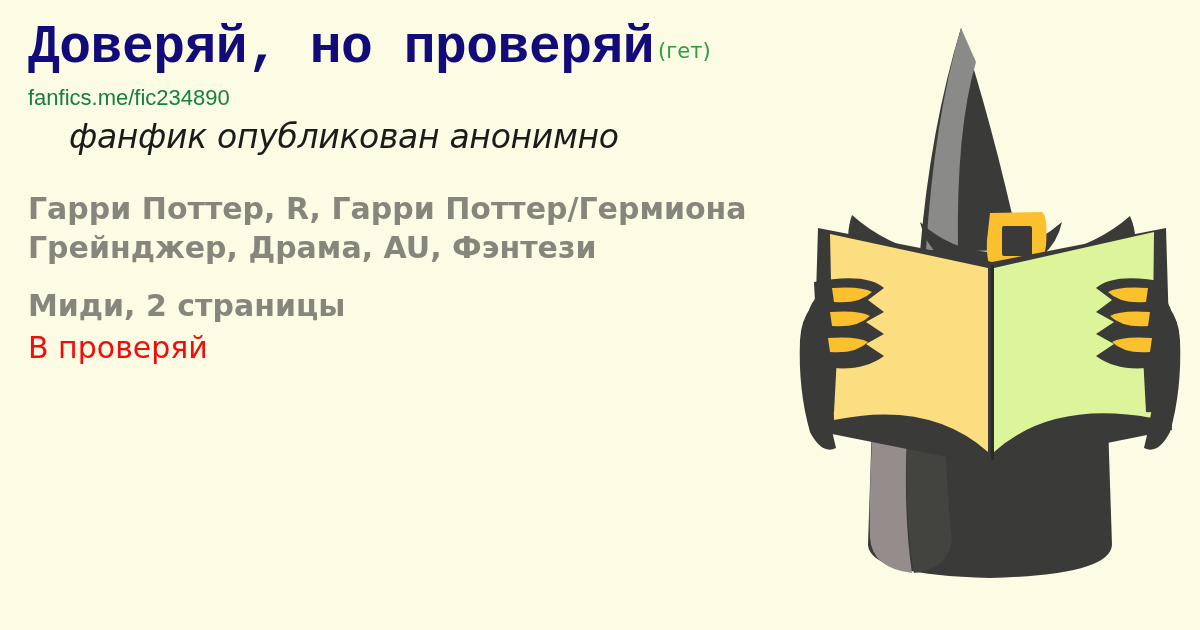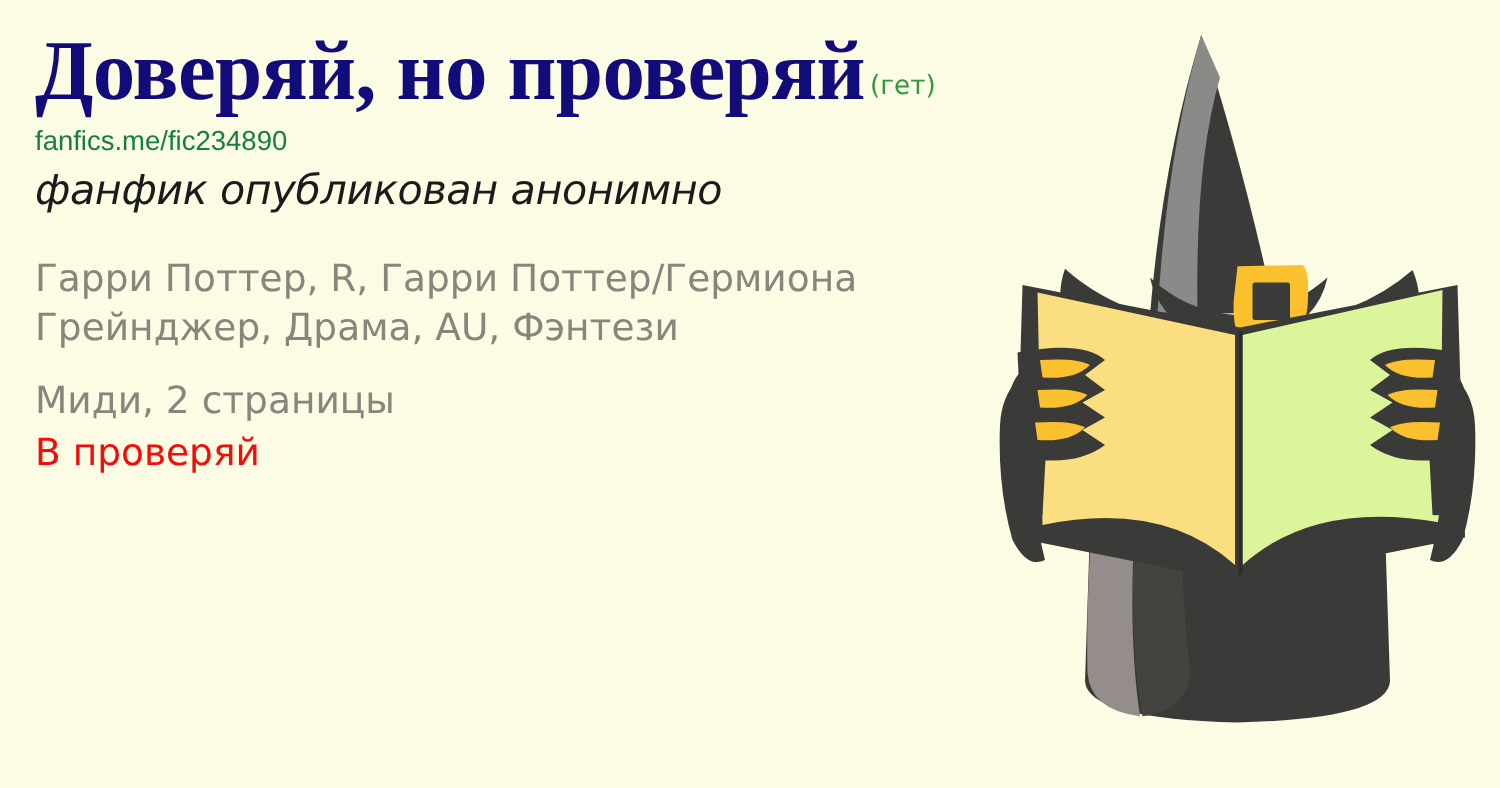--- a/index.html
+++ b/index.html
@@ -28,23 +28,23 @@
     top: 22px;
     width: 800px;
   }
 
   #title-row {
     display: block;
     line-height: 1.0;
     white-space: nowrap;
   }
   #fic-title {
-    font-family: Liberation Serif, serif;
+    font-family: Liberation Mono, monospace;
     font-weight: bold;
-    font-size: 68px;
+    font-size: 53px;
     color: #120B7A;
     letter-spacing: -0.5px;
   }
   #fic-category {
     font-family: "DejaVu Sans", sans-serif;
     font-size: 21px;
     color: #2E9B3F;
     margin-left: 4px;
     vertical-align: 4px;
   }
@@ -58,31 +58,33 @@
   }
 
   #fic-author-note {
     font-family: "DejaVu Sans", sans-serif;
     font-style: italic;
     font-size: 33px;
     color: #1B1B1B;
     margin-top: 8px;
     line-height: 1.15;
     letter-spacing: -0.3px;
+    margin-left: 41px;
   }
 
   #meta-block {
     margin-top: 34px;
   }
   .meta-line {
     font-family: "DejaVu Sans", sans-serif;
     font-size: 30px;
     color: #86867C;
     line-height: 1.28;
     max-width: 790px;
+    font-weight: bold;
   }
   #fic-tags {
     display: block;
   }
   #fic-size {
     display: block;
     margin-top: 20px;
   }
   #fic-status {
     display: block;

